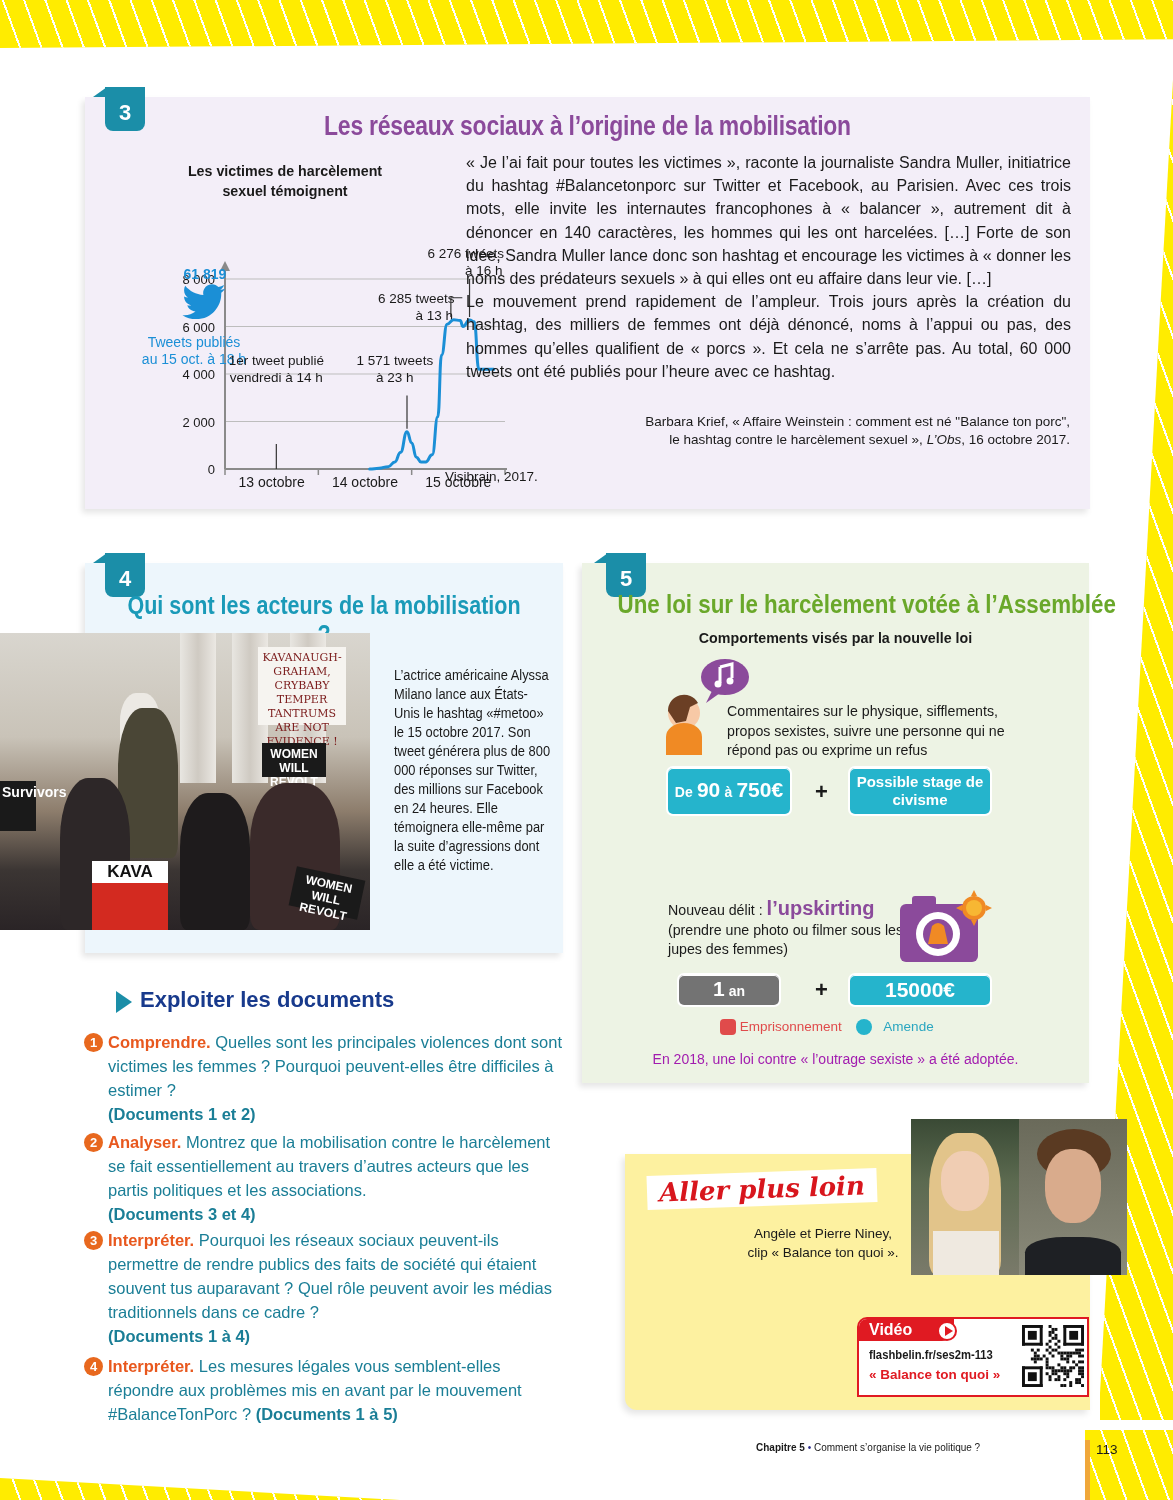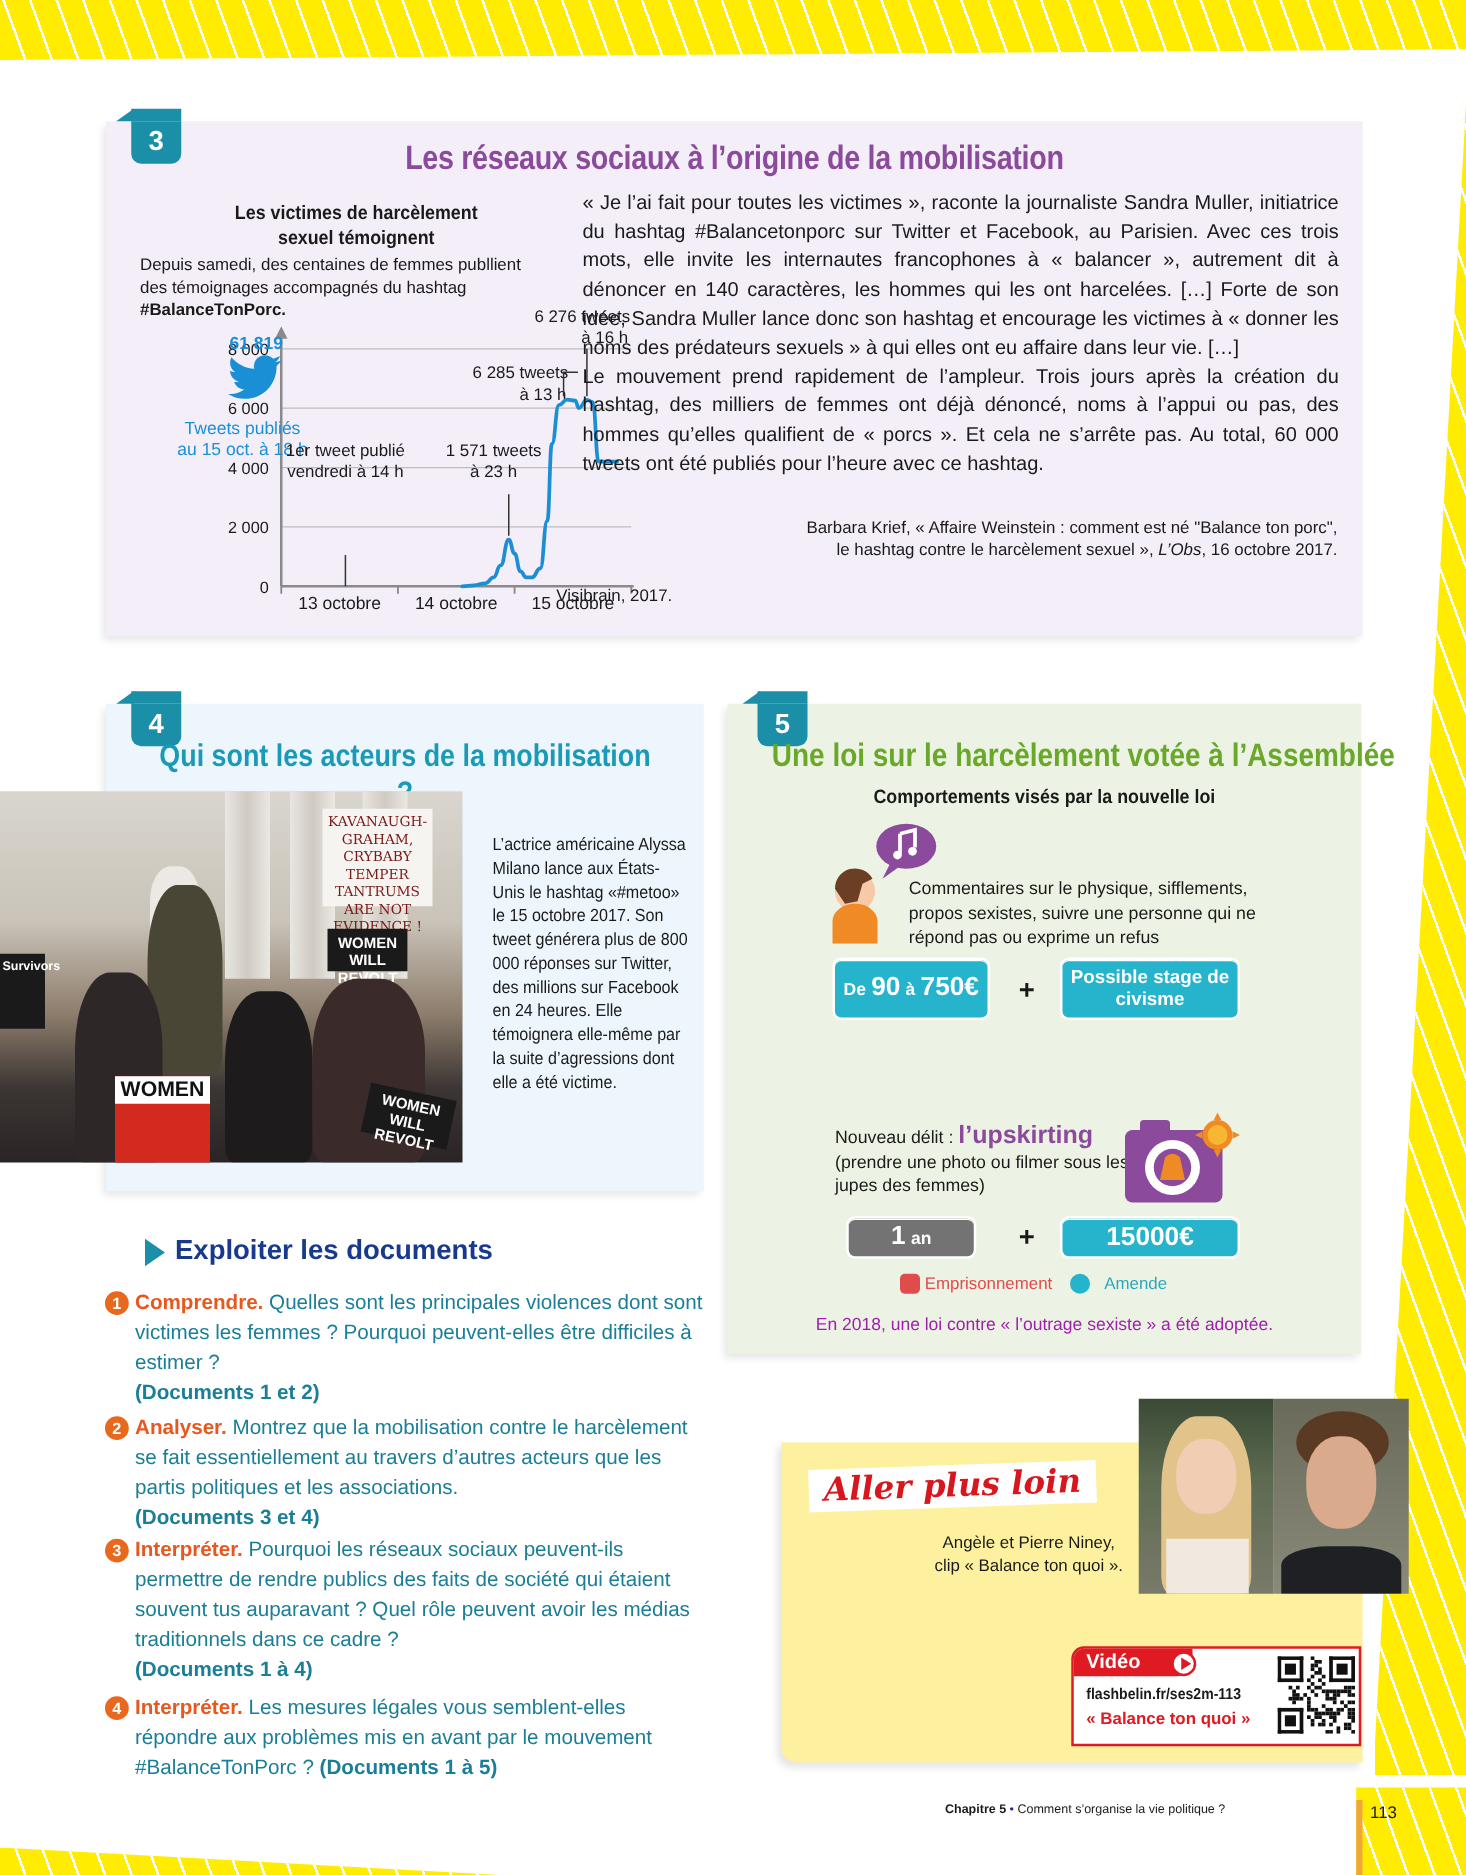--- a/index.html
+++ b/index.html
@@ -94,24 +94,20 @@
 <div id="top-band" class="stripes"></div>
 <div id="right-wedge" class="stripes"></div>
 <div id="bottom-band-left" class="stripes"></div>
 <div id="bottom-band-right" class="stripes"></div>
 
 <section id="doc3">
   <div class="doc-badge">3</div>
   <h2 id="doc3-title">Les réseaux sociaux à l’origine de la mobilisation</h2>
 
   <div id="chart-title">Les victimes de harcèlement sexuel témoignent</div>
-  <div id="chart-sub">
-    <span>Depuis samedi, des centaines de femmes publlient des témoignages accompagnés du hashtag</span><br>
-    <b>#BalanceTonPorc.</b>
-  </div>
 
   <svg id="chart-svg" viewBox="0 0 460 245" xmlns="http://www.w3.org/2000/svg">
     <g id="grid-g">
         <line x1="125" x2="405" y1="174.5" y2="174.5" stroke="#bdbdbd" stroke-width="1"></line>
         <line x1="125" x2="405" y1="127" y2="127" stroke="#bdbdbd" stroke-width="1"></line>
         <line x1="125" x2="405" y1="79.5" y2="79.5" stroke="#bdbdbd" stroke-width="1"></line>
         <line x1="125" x2="405" y1="32" y2="32" stroke="#bdbdbd" stroke-width="1"></line>
       </g>
     <g id="axis-g">
         <line x1="125" x2="125" y1="222" y2="18" stroke="#8a8a8a" stroke-width="2"></line>
@@ -186,23 +182,23 @@
   <div class="col" style="left:180px;"></div>
   <div class="col" style="left:232px;"></div>
   <div class="col" style="left:290px;"></div>
   <div class="person" style="left:120px;top:60px;width:40px;height:70px;background:#ece9e4;"></div>
   <div class="sign white" style="left:258px;top:14px;width:88px;height:78px;">KAVANAUGH-GRAHAM, CRYBABY TEMPER TANTRUMS ARE NOT EVIDENCE !</div>
   <div class="sign" style="left:262px;top:110px;width:64px;height:34px;">WOMEN WILL REVOLT</div>
   <div class="person" style="left:118px;top:75px;width:60px;height:150px;background:#4a4636;"></div>
   <div class="person" style="left:60px;top:145px;width:70px;height:152px;background:#2d2728;"></div>
   <div class="person" style="left:180px;top:160px;width:70px;height:137px;background:#1e1b1c;"></div>
   <div class="person" style="left:250px;top:150px;width:90px;height:147px;background:#3a2a2a;"></div>
-  <div class="sign" style="left:0;top:130px;width:36px;height:60px;font-size:10px;">Survivors</div>
+  <div class="sign" style="left:0;top:148px;width:36px;height:50px;font-size:14px;">Survivors</div>
   <div class="kava">
-      <span>WOMEN</span>
+      <span>KAVA</span>
     </div>
   <div class="sign" style="left:292px;top:240px;width:70px;height:40px;transform:rotate(12deg);">WOMEN WILL REVOLT</div>
 </div>
 <div id="caption4">L’actrice américaine Alyssa Milano lance aux États-Unis le hashtag «#metoo» le 15 octobre 2017. Son tweet générera plus de 800 000 réponses sur Twitter, des millions sur Facebook en 24 heures. Elle témoignera elle-même par la suite d’agressions dont elle a été victime.</div>
 
 <div id="exploit-tri"></div>
 <h3 id="exploit-title"><span>Exploiter les documents</span></h3>
 
 <div class="q" style="top:1030px;">
   <span class="num">1</span>

